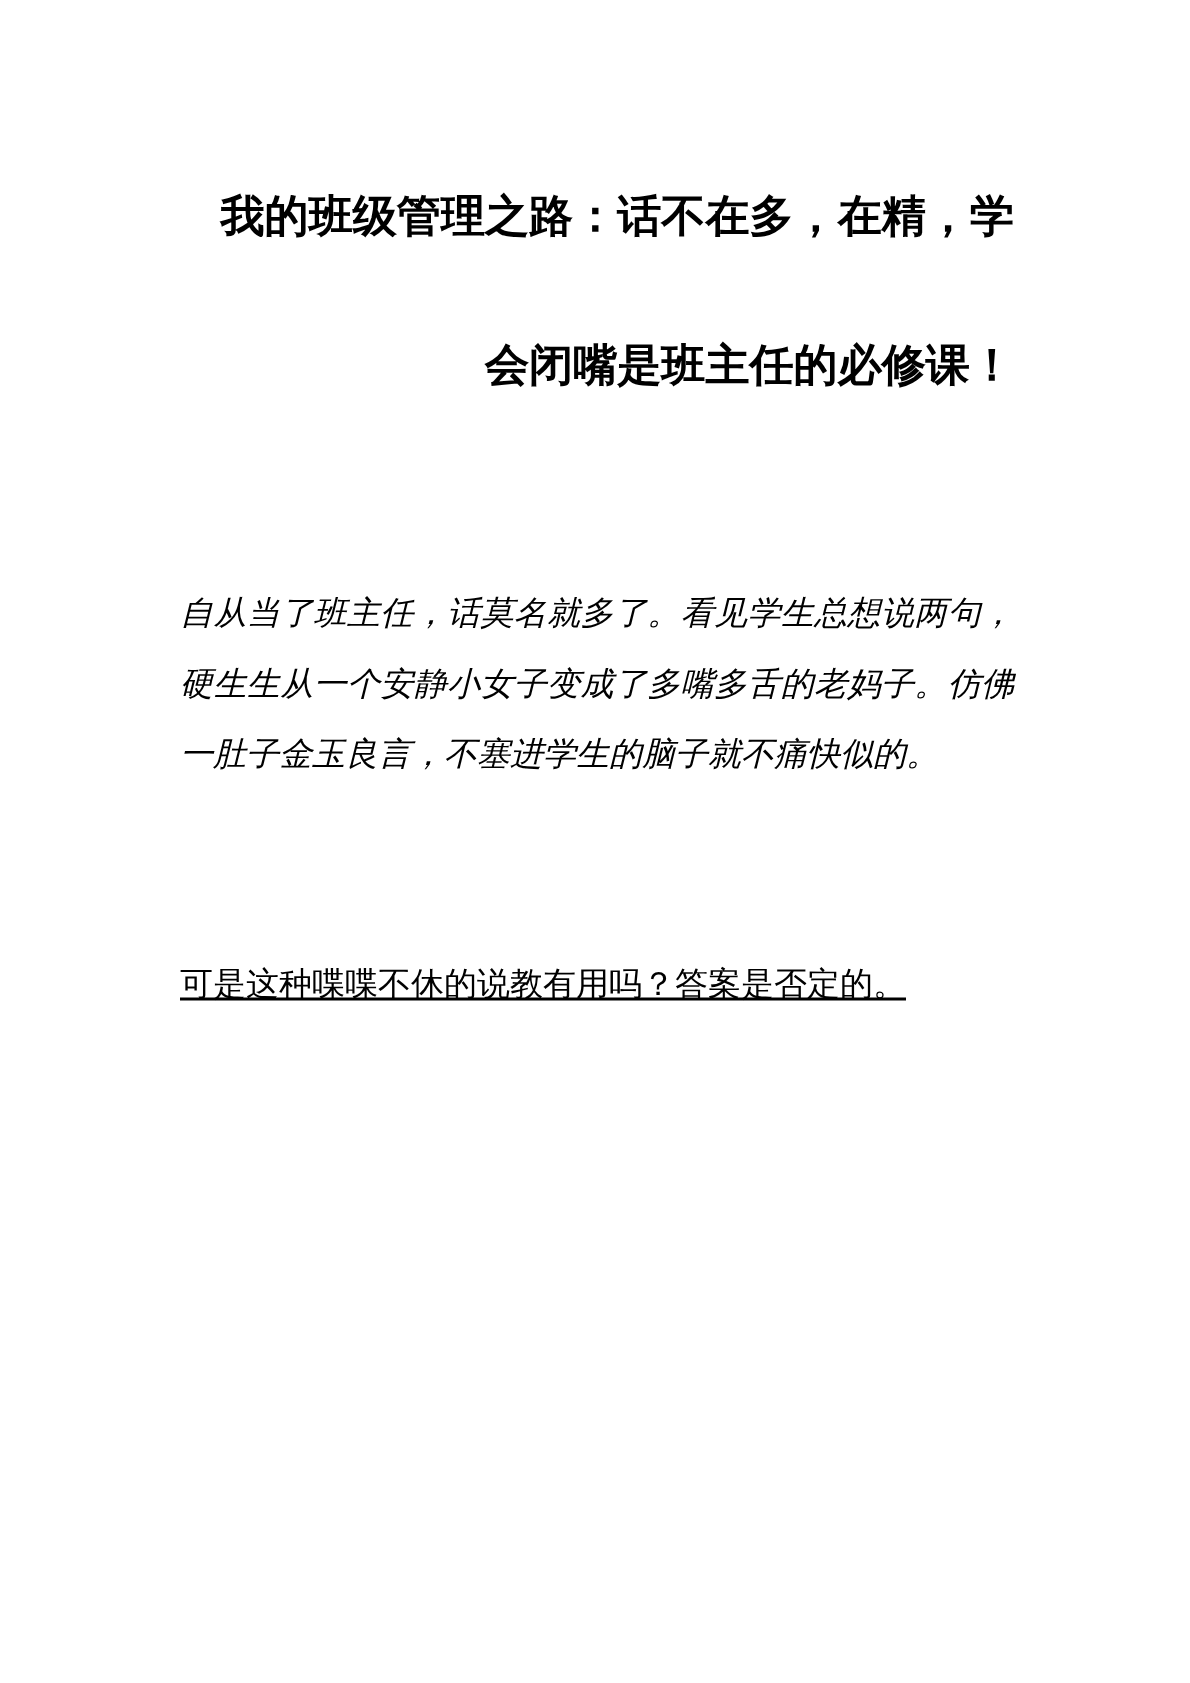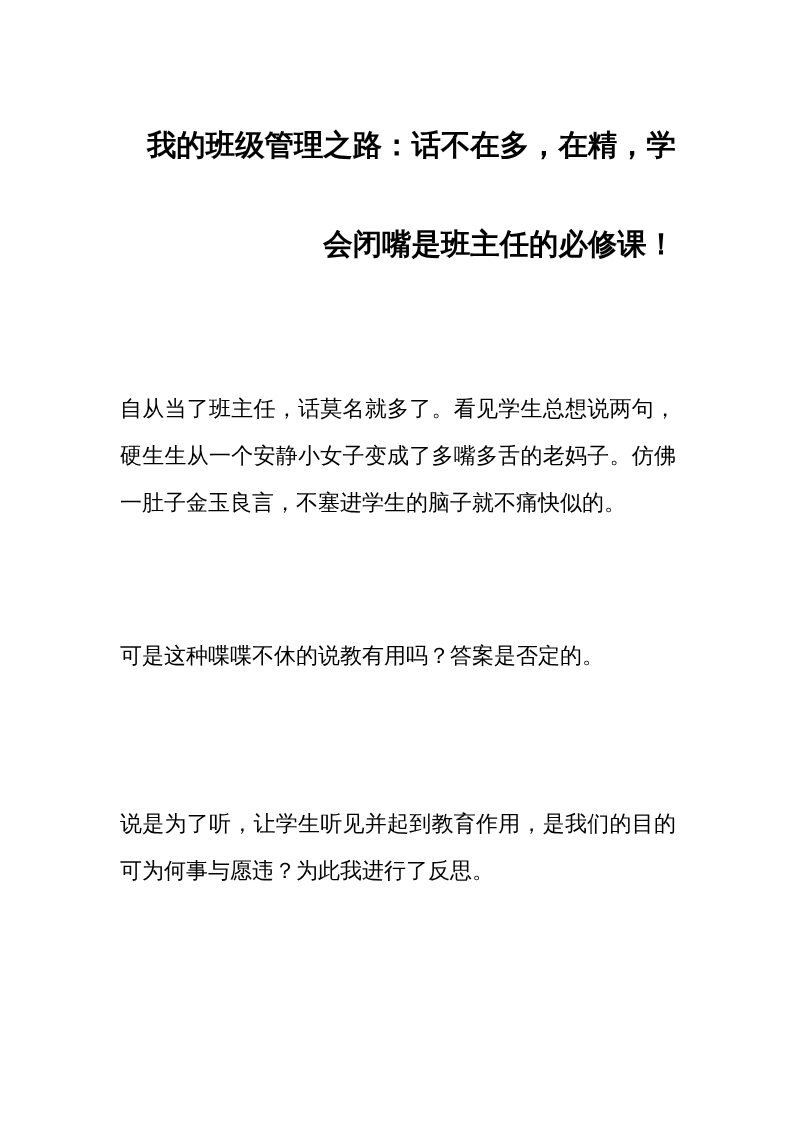--- a/index.html
+++ b/index.html
@@ -29,28 +29,27 @@
     text-align: right;
     letter-spacing: 0;
   }
   .doc-paragraph {
     font-size: 22px;
     line-height: 47px;
     text-align: justify;
     text-justify: inter-ideograph;
     word-break: normal;
   }
-  .p1 { margin: 92px 0 0 0; }
-  .p2 { margin: 106px 0 0 0; }
+  .p1 { margin: 92px 0 0 0; font-style: italic; }
+  .p2 { margin: 106px 0 0 0; text-decoration: underline; }
   .p3 { margin: 121px 0 0 0; }
 </style>
 </head>
 <body>
 
 <div class="page">
   <h1 class="doc-title">我的班级管理之路：话不在多，在精，学会闭嘴是班主任的必修课！</h1>
 
   <p class="doc-paragraph p1">自从当了班主任，话莫名就多了。看见学生总想说两句，硬生生从一个安静小女子变成了多嘴多舌的老妈子。仿佛一肚子金玉良言，不塞进学生的脑子就不痛快似的。</p>
 
   <p class="doc-paragraph p2">可是这种喋喋不休的说教有用吗？答案是否定的。</p>
 
-  <p class="doc-paragraph p3">说是为了听，让学生听见并起到教育作用，是我们的目的可为何事与愿违？为此我进行了反思。</p>
 </div>
 
 </body></html>

